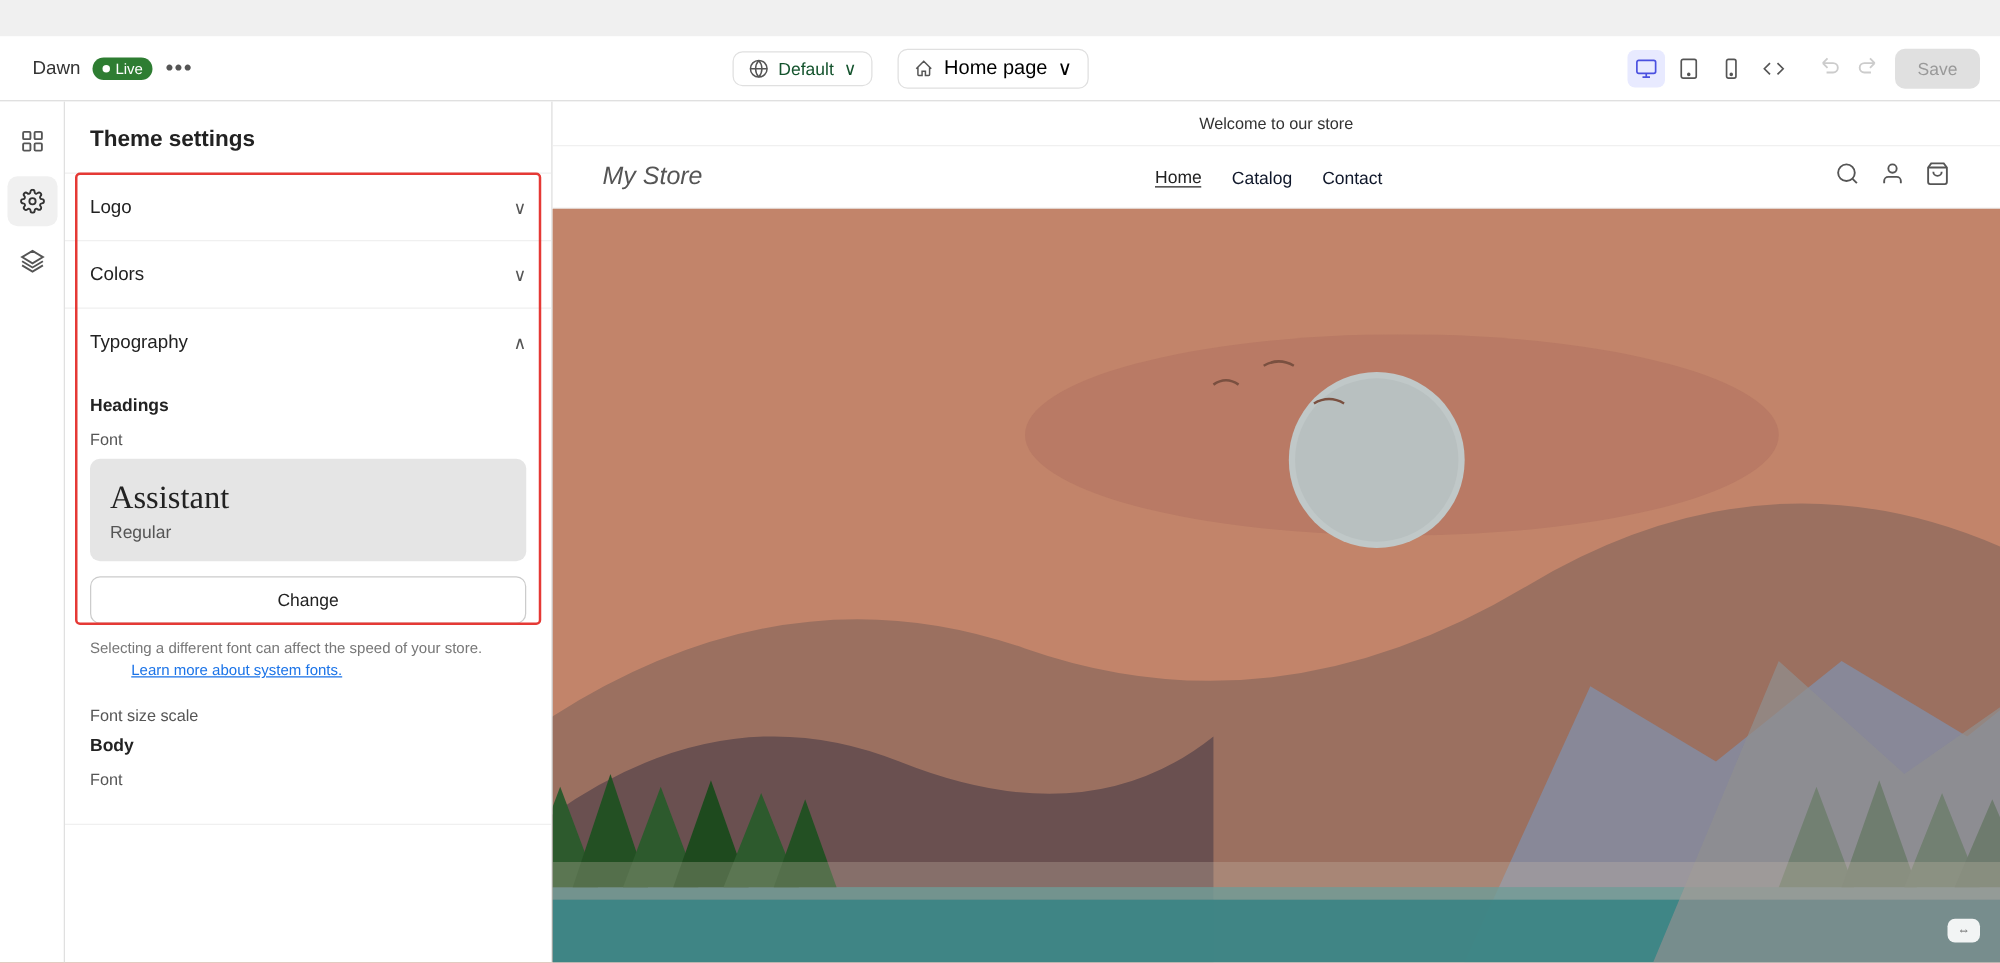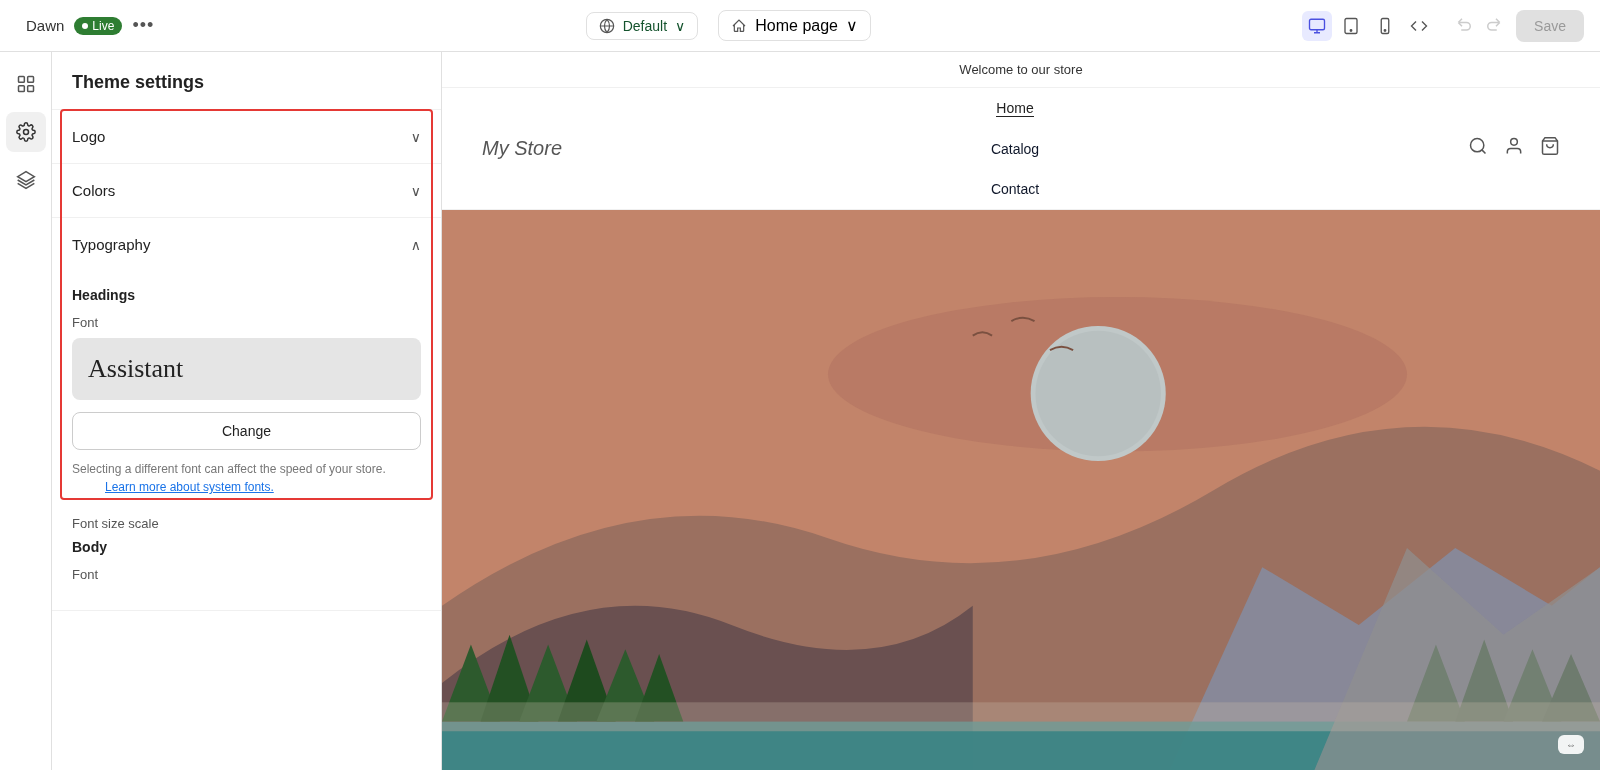--- a/index.html
+++ b/index.html
@@ -9,20 +9,21 @@
     .topbar {
       height: 52px;
       background: #fff;
       border-bottom: 1px solid #e0e0e0;
       display: flex;
       align-items: center;
       justify-content: space-between;
       padding: 0 16px;
       flex-shrink: 0;
       z-index: 10;
+      margin-top: 29px;
     }
     .topbar-left { display: flex; align-items: center; gap: 10px; }
     .topbar-center { display: flex; align-items: center; gap: 20px; }
     .topbar-right { display: flex; align-items: center; gap: 10px; }
 
     .back-btn { background: none; border: none; cursor: pointer; color: #333; font-size: 18px; display: flex; align-items: center; }
     .app-name { font-size: 15px; font-weight: 500; color: #333; }
     .live-badge { background: #2e7d32; color: #fff; font-size: 12px; padding: 2px 8px; border-radius: 10px; display: flex; align-items: center; gap: 4px; }
     .live-dot { width: 6px; height: 6px; background: #fff; border-radius: 50%; }
     .more-btn { background: none; border: none; cursor: pointer; color: #555; font-size: 18px; letter-spacing: 1px; }
@@ -169,21 +170,21 @@
     }
     .store-announcement { background: #fff; text-align: center; padding: 10px; font-size: 13px; color: #333; border-bottom: 1px solid #f0f0f0; }
     .store-nav {
       display: flex;
       align-items: center;
       justify-content: space-between;
       padding: 12px 40px;
       border-bottom: 1px solid #f0f0f0;
     }
     .store-logo { font-size: 20px; color: #555; font-style: italic; }
-    .store-nav-links { display: flex; gap: 24px; align-items: center; flex-direction: column; }
+    .store-nav-links { display: flex; gap: 24px; align-items: center; }
     .nav-link { font-size: 14px; color: #0f172a; cursor: pointer; text-decoration: none; }
     .nav-link.active { color: #222; font-weight: 500; border-bottom: 1px solid #222; }
     .store-nav-icons { display: flex; gap: 16px; align-items: center; color: #555; font-size: 18px; }
 
     .hero-image {
       flex: 1;
       background: linear-gradient(180deg, #b5785a 0%, #8b5e45 30%, #7a6060 60%, #4a7070 80%, #3d8080 100%);
       position: relative;
       overflow: hidden;
     }
@@ -337,20 +338,21 @@
         <span class="panel-section-chevron">∧</span>
 
       </div>
 
       <div class="typography-content">
         <div class="subsection-title">Headings</div>
         <div class="field-label">Font</div>
 
         <div class="font-preview-box">
           <div class="font-preview-name">Assistant</div>
+          <div class="font-preview-style">Regular</div>
         </div>
 
         <button class="change-btn">Change</button>
 
         <div class="hint-text">
           <span>Selecting a different font can affect the speed of your store.</span><br>
           <span class="learn-link">Learn more about system fonts.</span>
         </div>
 
         <div class="font-scale-section">

